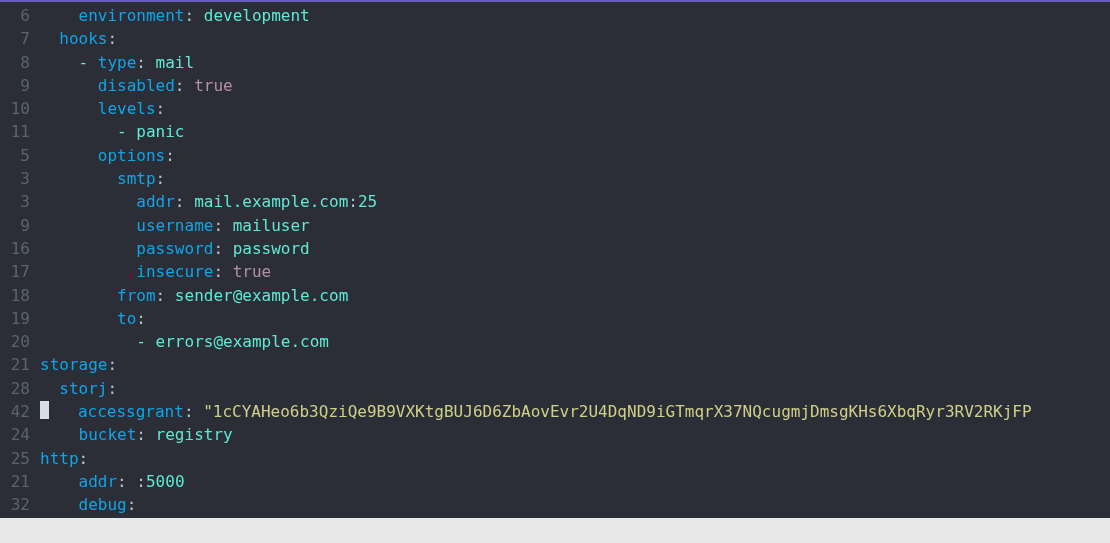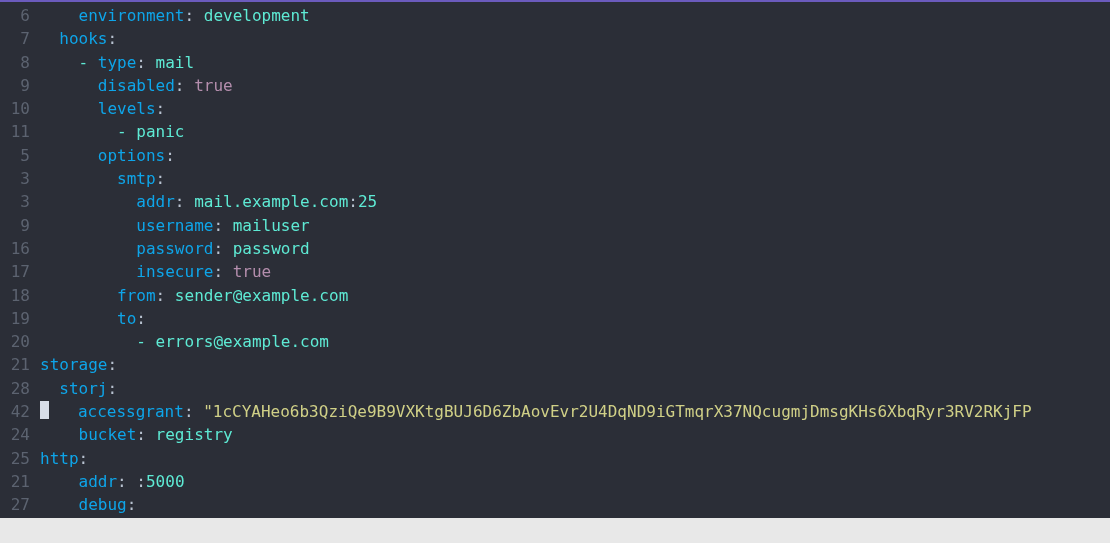--- a/index.html
+++ b/index.html
@@ -94,21 +94,21 @@
       <div>17</div>
       <div>18</div>
       <div>19</div>
       <div>20</div>
       <div>21</div>
       <div>28</div>
       <div>42</div>
       <div>24</div>
       <div>25</div>
       <div>21</div>
-      <div>27</div>
+      <div>32</div>
     </div>
   <div class="code"><div class="line"><span class="c-lead">    </span><span class="c-blue">environment</span><span class="c-colon">:</span><span class="c-word"> development</span></div><div class="line"><span class="c-lead">  </span><span class="c-blue">hooks</span><span class="c-colon">:</span></div><div class="line"><span class="c-word">    - </span><span class="c-blue">type</span><span class="c-colon">:</span><span class="c-word"> mail</span></div><div class="line"><span class="c-lead">      </span><span class="c-blue">disabled</span><span class="c-colon">:</span><span class="c-word"> </span><span class="c-purple">true</span></div><div class="line"><span class="c-lead">      </span><span class="c-blue">levels</span><span class="c-colon">:</span></div><div class="line"><span class="c-word">        - panic</span></div><div class="line"><span class="c-lead">      </span><span class="c-blue">options</span><span class="c-colon">:</span></div><div class="line"><span class="c-lead">        </span><span class="c-blue">smtp</span><span class="c-colon">:</span></div><div class="line"><span class="c-lead">          </span><span class="c-blue">addr</span><span class="c-colon">:</span><span class="c-word"> mail.example.com</span><span class="c-colon">:</span><span class="c-word">25</span></div><div class="line"><span class="c-lead">          </span><span class="c-blue">username</span><span class="c-colon">:</span><span class="c-word"> mailuser</span></div><div class="line"><span class="c-lead">          </span><span class="c-blue">password</span><span class="c-colon">:</span><span class="c-word"> password</span></div><div class="line"><span class="c-lead">          </span><span class="c-blue">insecure</span><span class="c-colon">:</span><span class="c-word"> </span><span class="c-purple">true</span></div><div class="line"><span class="c-lead">        </span><span class="c-blue">from</span><span class="c-colon">:</span><span class="c-word"> sender@example.com</span></div><div class="line"><span class="c-lead">        </span><span class="c-blue">to</span><span class="c-colon">:</span></div><div class="line"><span class="c-word">          - errors@example.com</span></div><div class="line"><span class="c-blue">storage</span><span class="c-colon">:</span></div><div class="line"><span class="c-lead">  </span><span class="c-blue">storj</span><span class="c-colon">:</span></div><div class="line"><span class="cursor-block"></span><span class="c-lead">   </span><span class="c-blue">accessgrant</span><span class="c-colon">:</span><span class="c-word"> </span><span class="c-str">"1cCYAHeo6b3QziQe9B9VXKtgBUJ6D6ZbAovEvr2U4DqND9iGTmqrX37NQcugmjDmsgKHs6XbqRyr3RV2RKjFP</span></div><div class="line"><span class="c-lead">    </span><span class="c-blue">bucket</span><span class="c-colon">:</span><span class="c-word"> registry</span></div><div class="line"><span class="c-blue">http</span><span class="c-colon">:</span></div><div class="line"><span class="c-lead">    </span><span class="c-blue">addr</span><span class="c-colon">:</span><span class="c-word"> </span><span class="c-colon">:</span><span class="c-word">5000</span></div><div class="line"><span class="c-lead">    </span><span class="c-blue">debug</span><span class="c-colon">:</span></div></div>
 </div>
 
 <div class="statusbar">
   
   
   
   
   

